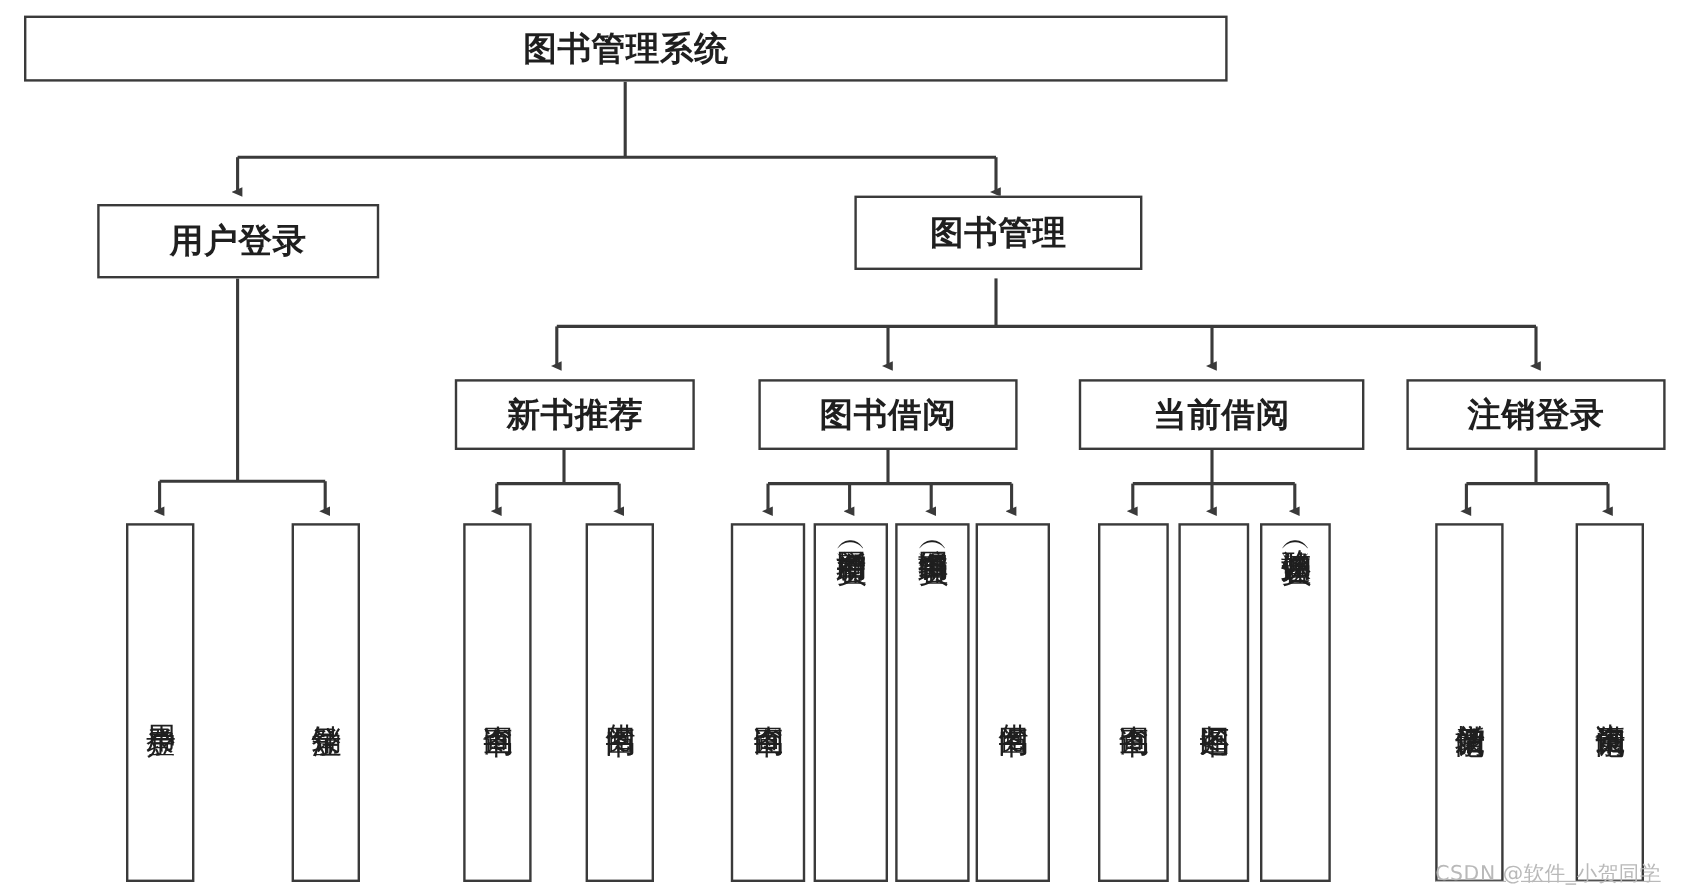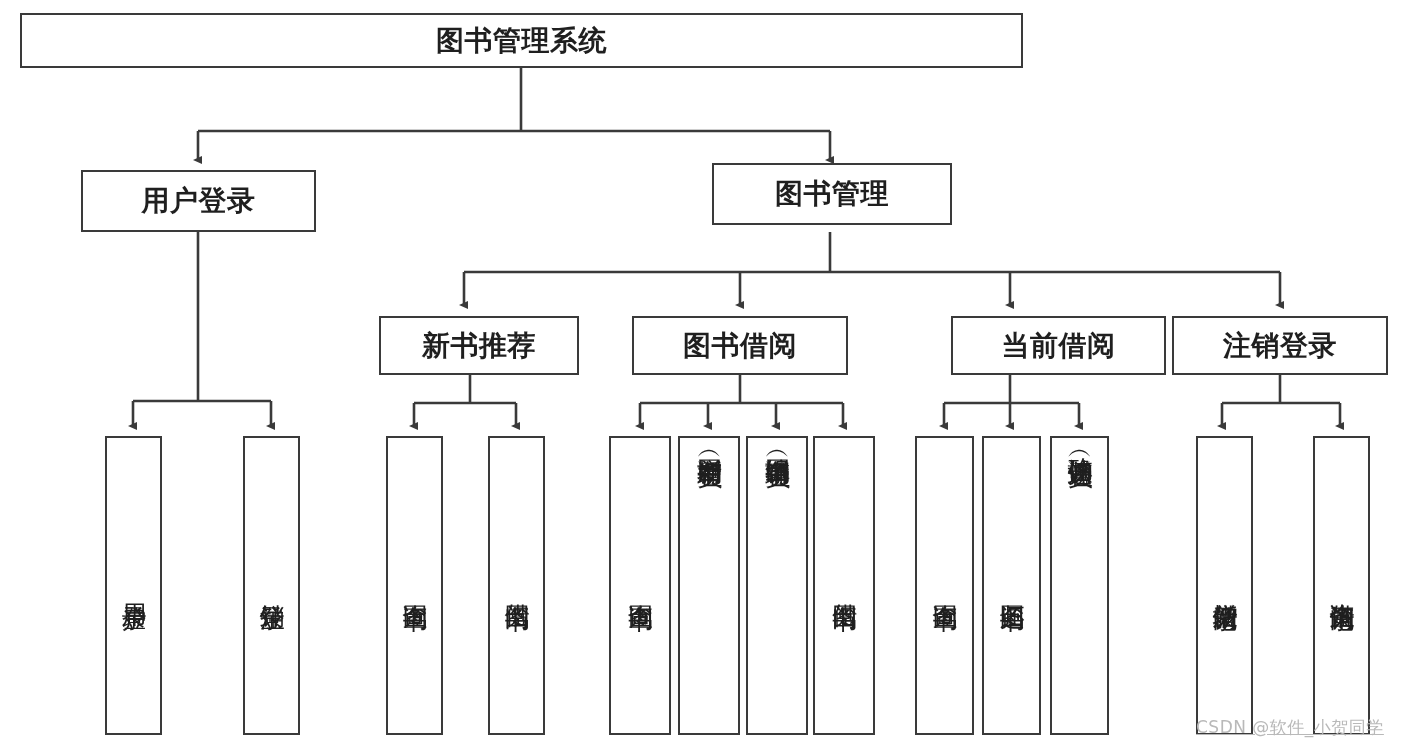--- a/index.html
+++ b/index.html
@@ -137,21 +137,21 @@
   <div class="node horiz" style="left:712px; top:163px; width:240px; height:62px;">
     <span class="label">图书管理</span>
   </div>
 
   <div class="node horiz" style="left:379px; top:316px; width:200px; height:59px;">
     <span class="label">新书推荐</span>
   </div>
   <div class="node horiz" style="left:632px; top:316px; width:216px; height:59px;">
     <span class="label">图书借阅</span>
   </div>
-  <div class="node horiz" style="left:951px; top:316px; width:215px; height:59px;">
+  <div class="node horiz" style="left:899px; top:316px; width:238px; height:59px;">
     <span class="label">当前借阅</span>
   </div>
   <div class="node horiz" style="left:1172px; top:316px; width:216px; height:59px;">
     <span class="label">注销登录</span>
   </div>
 
   <div class="node vert centered" style="left:105px; top:436px; width:57px; height:299px;">
     <span class="label">用户登录</span>
   </div>
   <div class="node vert centered" style="left:243px; top:436px; width:57px; height:299px;">

